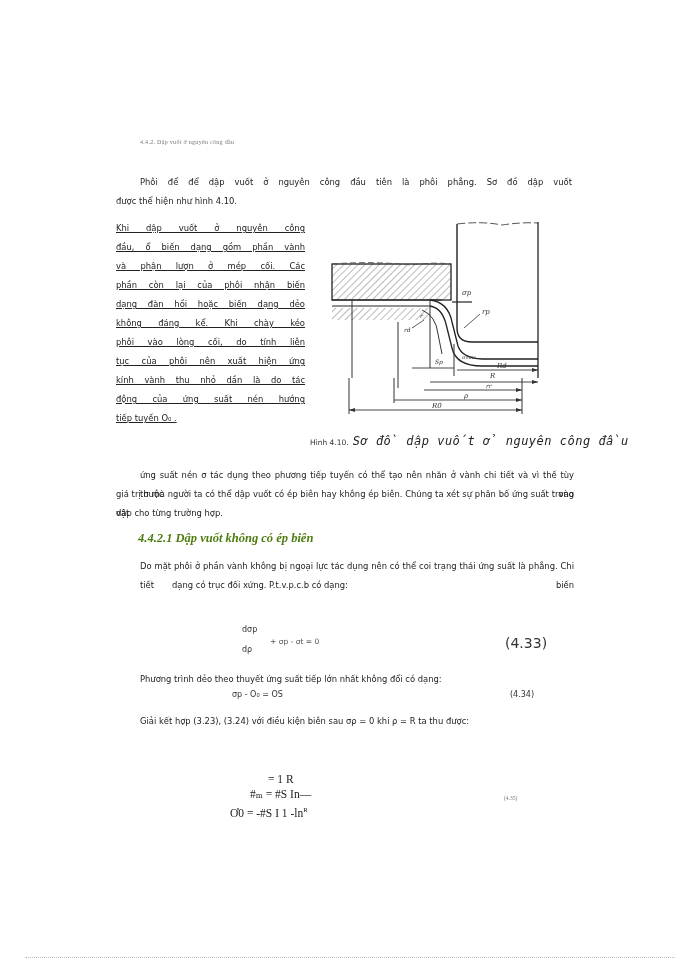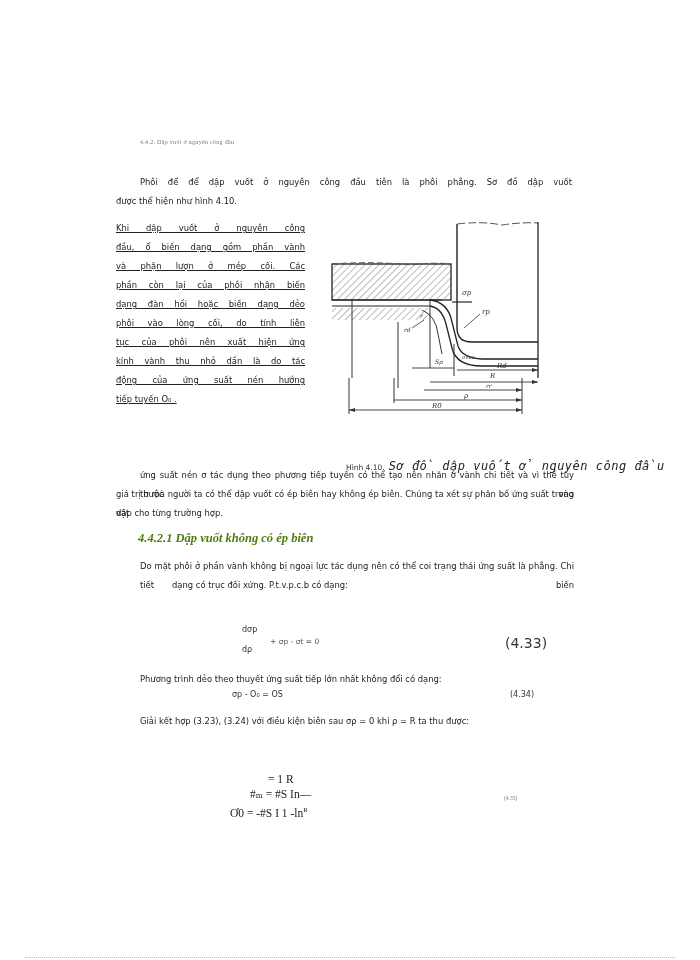--- a/index.html
+++ b/index.html
@@ -15,21 +15,21 @@
     .justify { text-align: justify; text-align-last: justify; }
 
     .p1a { left: 140px; top: 173px; width: 432px; }
     .p1b { left: 116px; top: 192px; width: 300px; }
 
     .left-col { left: 116px; top: 219px; width: 189px; text-decoration: underline; }
     .left-col .ln { display: block; height: 19px; white-space: nowrap; text-align: justify; text-align-last: justify; }
     .left-col .ln.last { text-align-last: left; }
 
     .figure { left: 312px; top: 218px; width: 236px; height: 196px; }
-    .caption { left: 310px; top: 456px; white-space: nowrap; margin-left: 36px; }
+    .caption { left: 310px; top: 431px; white-space: nowrap; }
     .caption .lbl { font-size: 7.5px; color: #333; }
     .caption .txt { font-size: 12px; font-style: italic; color: #222; letter-spacing: 0.5px; }
 
     .p2a { left: 140px; top: 466px; width: 434px; }
     .p2b { left: 116px; top: 485px; width: 458px; }
     .p2c { left: 116px; top: 504px; width: 300px; }
 
     .h-sec { left: 138px; top: 531px; font-size: 12.5px; font-weight: bold; font-style: italic; color: #4d7c0f; }
 
     .p3a { left: 140px; top: 557px; width: 434px; }
@@ -62,20 +62,21 @@
 
 <div class="abs sans para justify p1a">Phôi để để dập vuốt ở nguyên công đầu tiên là phôi phẳng. Sơ đồ dập vuốt</div>
 <div class="abs sans para p1b">được thể hiện như hình 4.10.</div>
 
 <div class="abs sans para left-col">
   <span class="ln">Khi dập vuốt ở nguyên công</span>
   <span class="ln">đầu, ổ biến dạng gồm phần vành</span>
   <span class="ln">và phận lượn ở mép cối. Các</span>
   <span class="ln">phần còn lại của phôi nhận biến</span>
   <span class="ln">dạng đàn hồi hoặc biến dạng dẻo</span>
+  <span class="ln">không đáng kể. Khi chày kéo</span>
   <span class="ln">phôi vào lòng cối, do tính liên</span>
   <span class="ln">tục của phôi nên xuất hiện ứng</span>
   <span class="ln">kính vành thu nhỏ dần là do tác</span>
   <span class="ln">động của ứng suất nén hướng</span>
   <span class="ln last">tiếp tuyến O₀ .</span>
 </div>
 
 <div class="abs figure">
   <svg width="236" height="196" viewBox="0 0 236 196" xmlns="http://www.w3.org/2000/svg">
     <defs>

